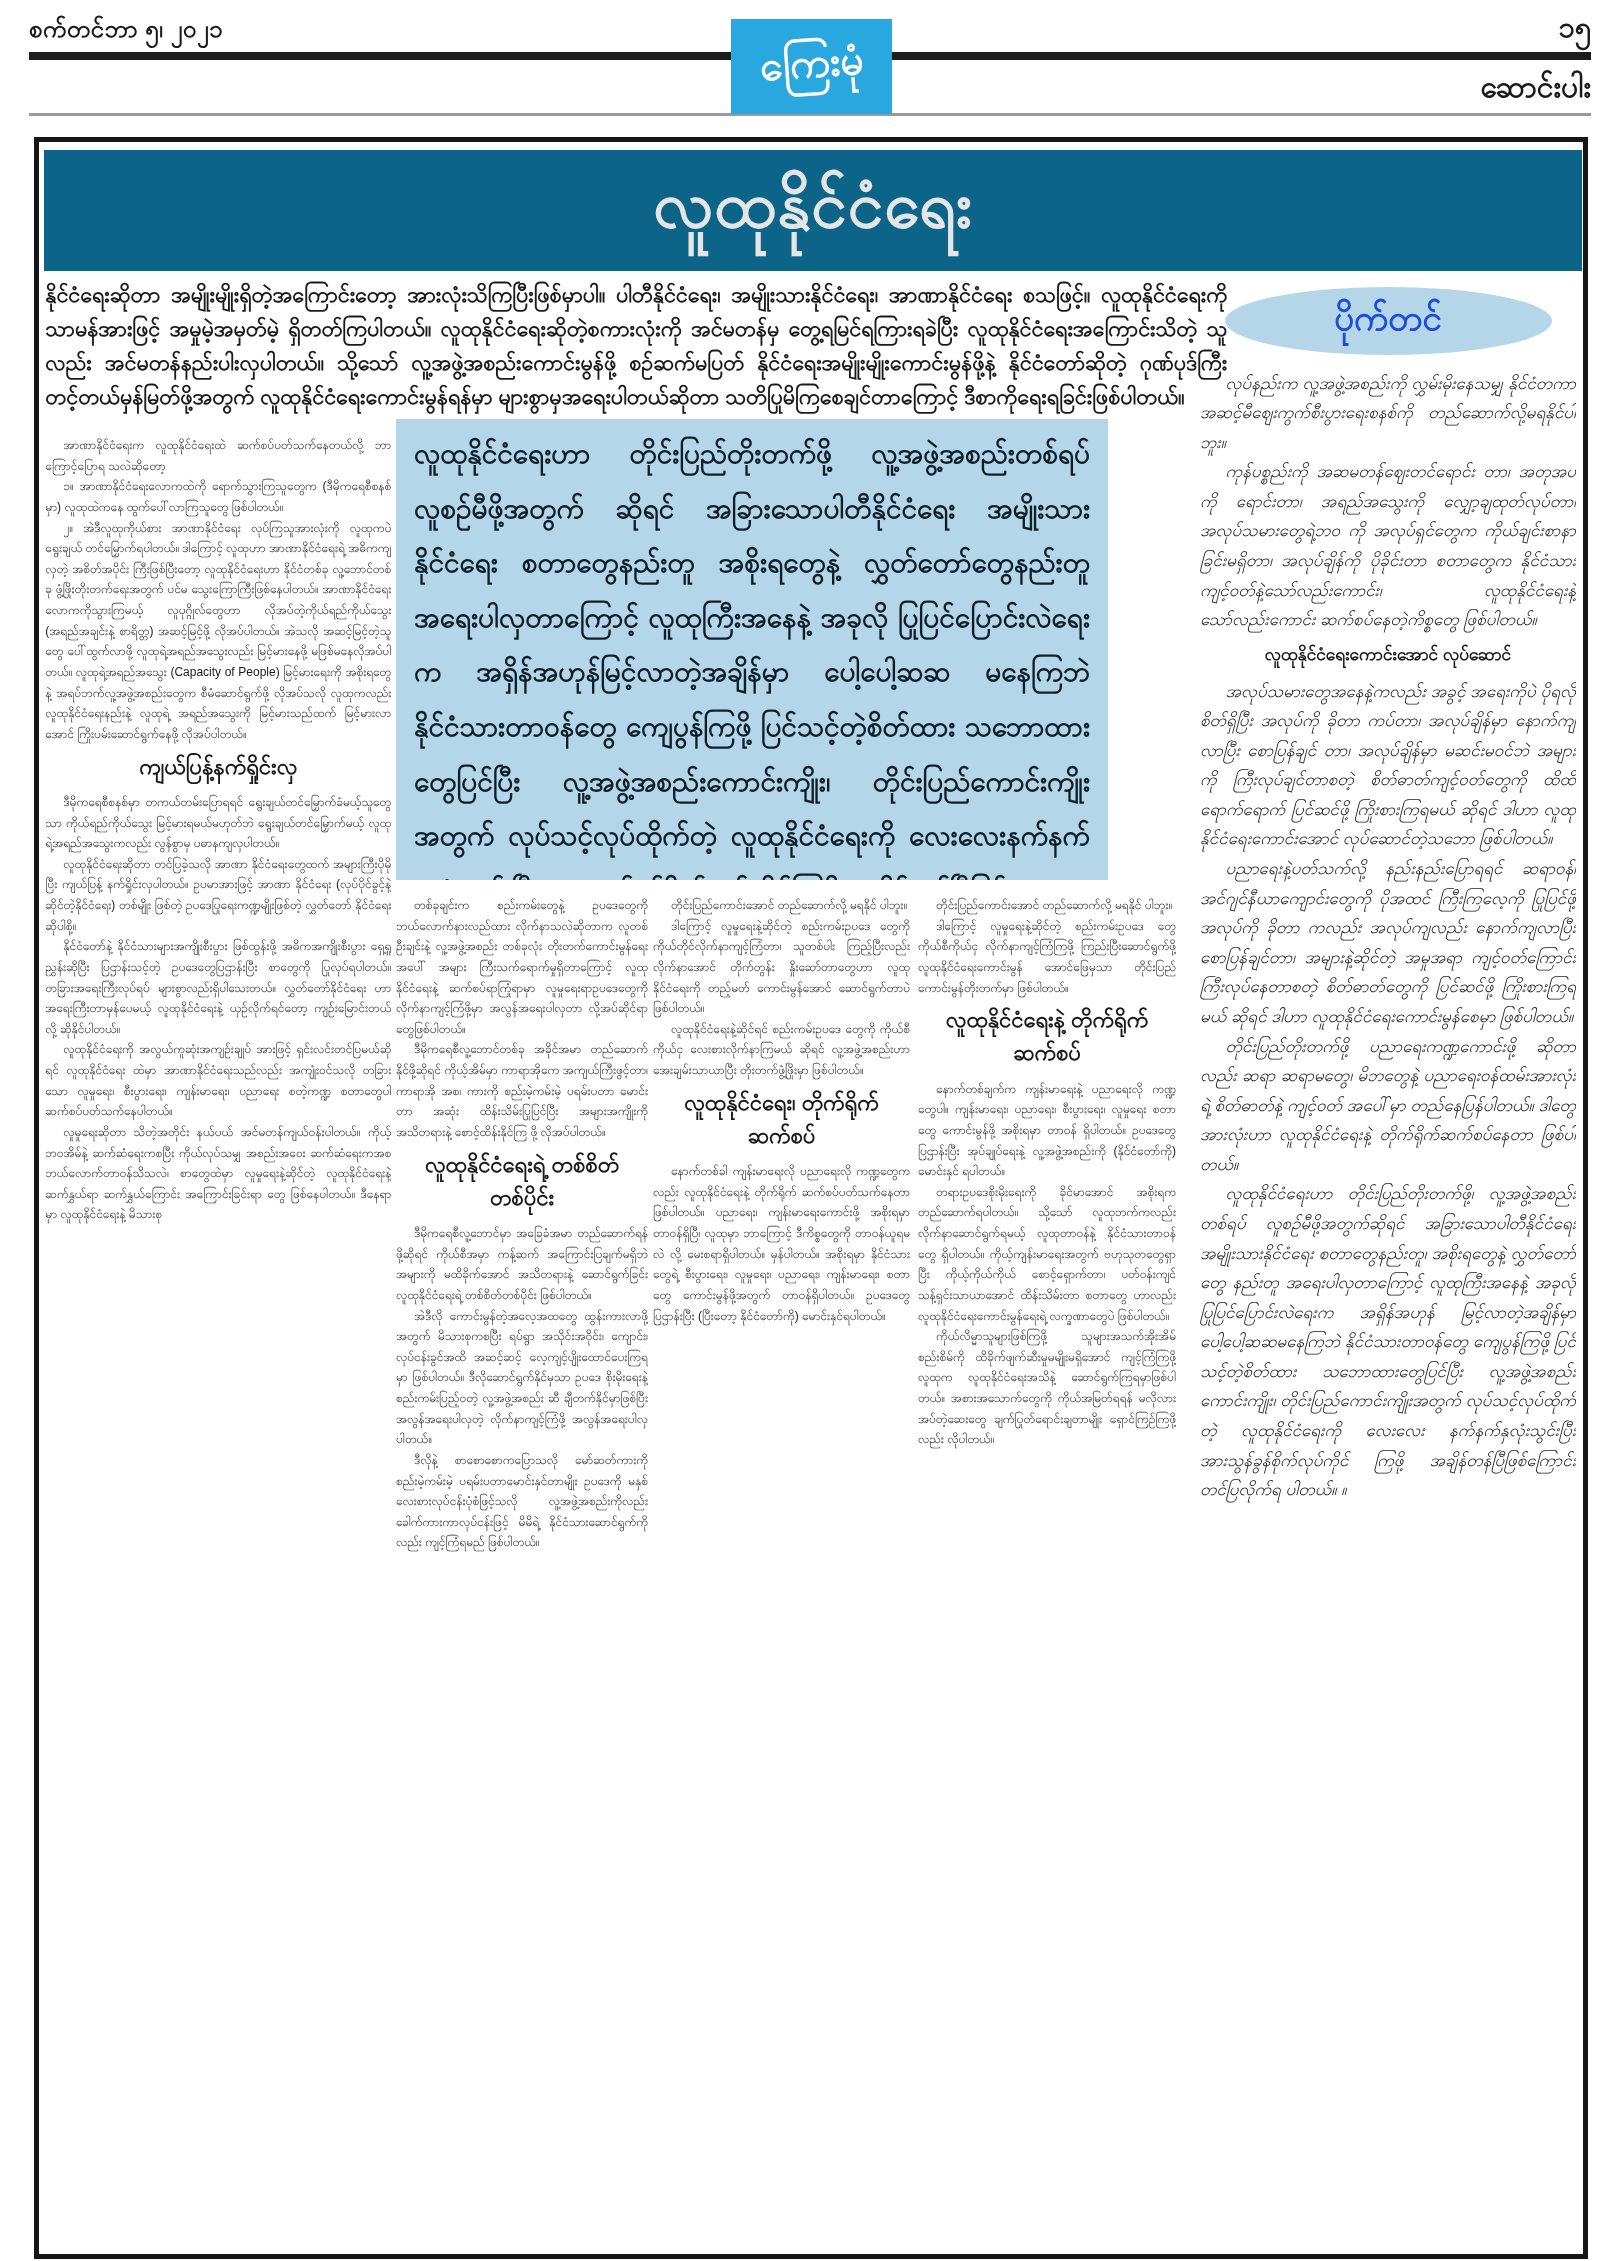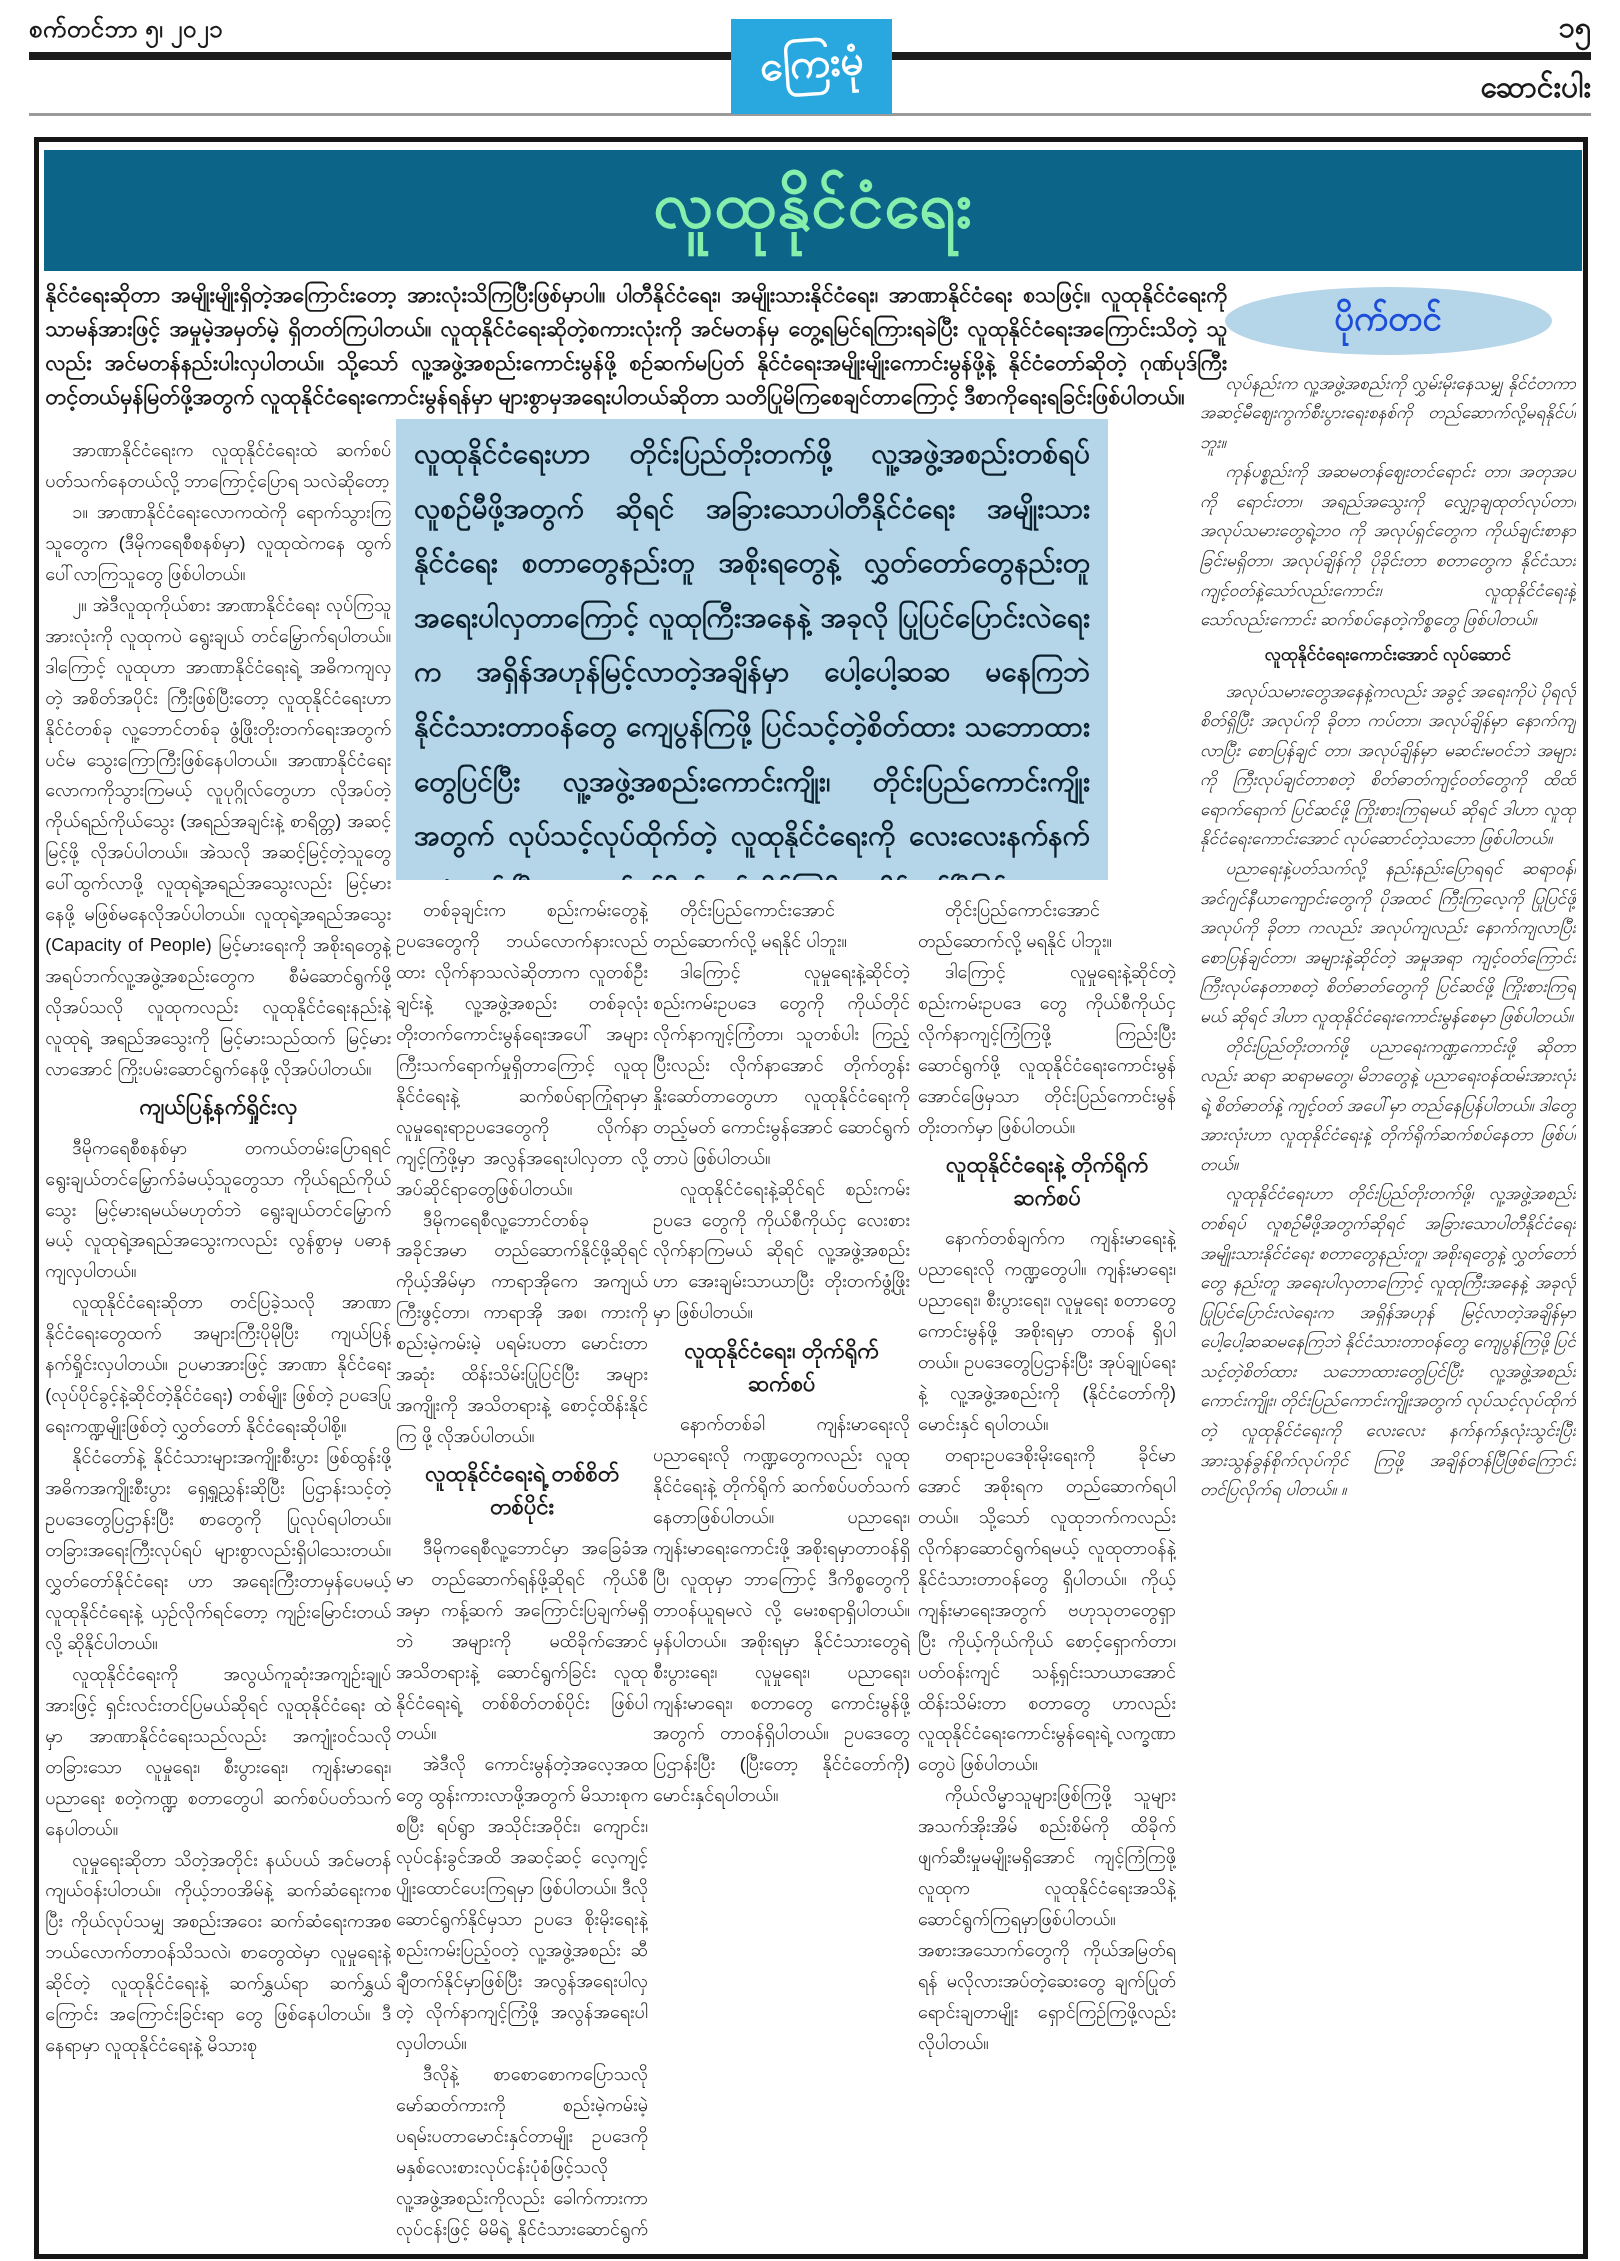--- a/index.html
+++ b/index.html
@@ -9,28 +9,28 @@
   #hdr-date{left:29px;top:12.6px;font-size:24px;font-weight:bold;letter-spacing:0.5px;}
   #hdr-pagenum{right:30px;top:8.4px;font-size:29px;font-weight:bold;}
   #hdr-rule{left:29px;top:52px;width:1562px;height:8.4px;background:#1c1c1c;}
   #hdr-logo{left:731px;top:19px;width:161px;height:95px;background:#29a8e0;display:flex;align-items:center;justify-content:center;z-index:3;}
   #hdr-logo span{color:#ffffff;font-weight:bold;font-size:41px;transform:rotate(-4deg);}
   #hdr-section{right:30px;top:67px;font-size:30px;font-weight:bold;}
   #hdr-rule2{left:29px;top:113px;width:1562px;height:3.1px;background:#9a9a9a;}
   
   #box{left:34px;top:137px;width:1544px;height:2112px;border:5.2px solid #161616;background:#fff;}
   #title-bar{left:5.2px;top:8.4px;width:1538px;height:121px;background:#0d6489;display:flex;align-items:center;justify-content:center;}
-  #title-bar h1{margin:0;color:#86efac;font-size:64px;font-weight:bold;letter-spacing:1px;}
+  #title-bar h1{margin:0;color:#e5e5e5;font-size:64px;font-weight:bold;letter-spacing:1px;}
   #lead{left:6.3px;top:137px;width:1182px;height:153px;font-size:21.5px;font-weight:bold;line-height:1.58;text-align:justify;overflow:hidden;}
   
   #quote{left:357px;top:277px;width:712px;height:461px;background:#b5d5e8;box-sizing:border-box;padding:8px 18px;overflow:hidden;}
   #quote p{margin:0;color:#0c1f2c;font-size:28px;font-weight:bold;line-height:1.95;text-align:justify;}
   
   .col{overflow:hidden;text-align:justify;}
-  .col .bp{margin:0;font-size:18px;line-height:1.72;text-indent:1.5em;}
+  .col .bp{margin:0;font-size:12px;line-height:1.72;text-indent:1.5em;}
   .col .bh{margin:7.3px 0;font-size:22px;font-weight:bold;text-align:center;text-indent:0;}
   #col1{left:6.3px;top:293px;width:346px;height:1810px;}
   #col2{left:357px;top:753px;width:252px;height:1350px;}
   #col3{left:614px;top:753px;width:257px;height:1350px;}
   #col4{left:879px;top:753px;width:258px;height:1350px;}
   
   #sidebar{left:1161px;top:145px;width:376px;height:1958px;}
   #byline-oval{width:327px;height:68px;background:#b5d5e8;border-radius:50%;margin:0 auto 13.6px auto;display:flex;align-items:center;justify-content:center;}
   #byline-oval span{font-size:35px;font-weight:bold;color:#1d4ed8;}
   #sidebar .col-text{overflow:hidden;height:1866px;text-align:justify;}

